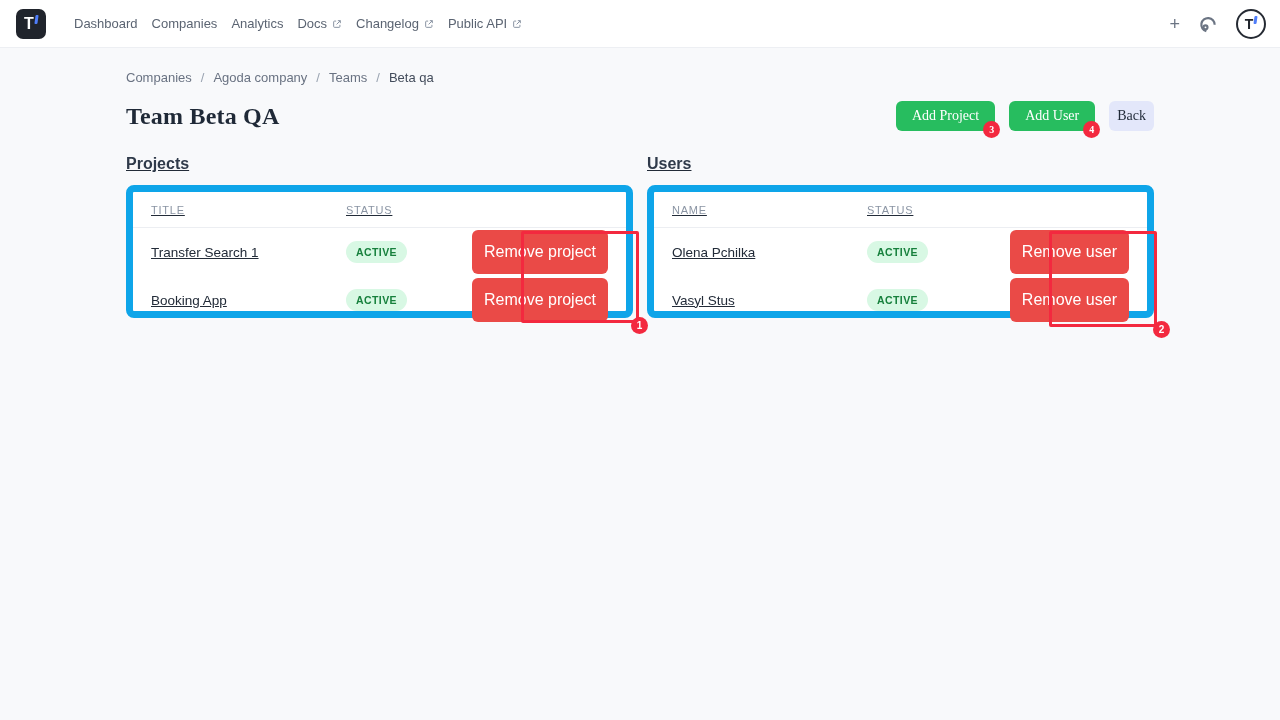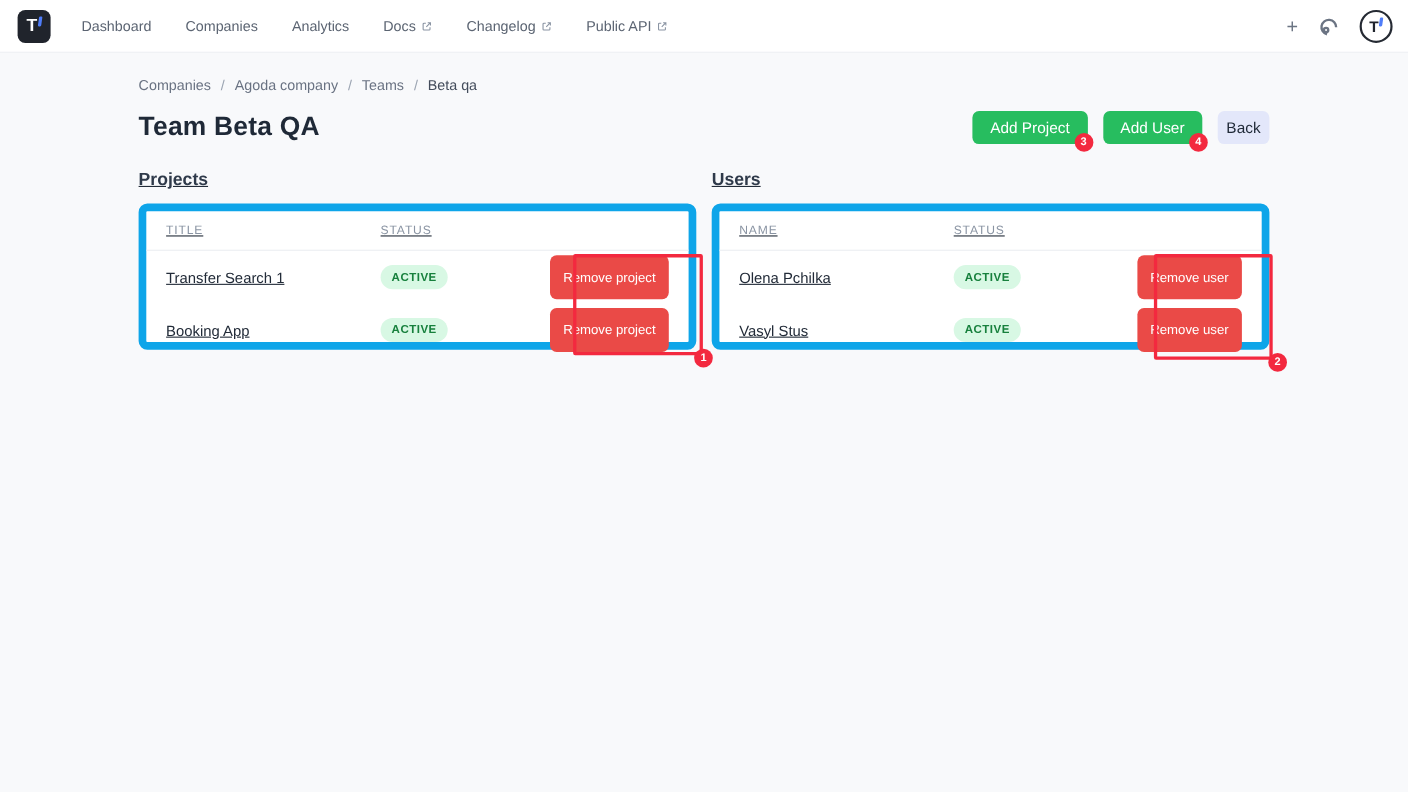--- a/index.html
+++ b/index.html
@@ -19,21 +19,21 @@
   .logo-box {
     width:30px; height:30px; background:#20242c; border-radius:7px;
     display:flex; align-items:center; justify-content:center;
     color:#ffffff; font-weight:bold; font-size:16px; position:relative;
     margin-left:2px;
   }
   .logo-box .tick, .avatar-btn .tick {
     display:inline-block; width:3px; height:9px; background:#4f7df9;
     border-radius:1px; transform:skewX(-8deg); margin-left:1px; margin-top:-8px;
   }
-  .nav-links { display:flex; align-items:flex-start; gap:31px; margin-left:28px; }
+  .nav-links { display:flex; align-items:flex-start; gap:14px; margin-left:28px; }
   .nav-link {
     font-size:13px; color:#5b6472; text-decoration:none; cursor:pointer;
     display:flex; align-items:center; gap:5px;
   }
   .ext-ico { color:#8a94a3; display:inline-flex; }
   .nav-right { margin-left:auto; display:flex; align-items:center; gap:18px; }
   .plus-ico { font-size:18px; color:#6b7483; cursor:pointer; line-height:1; }
   .news-ico { cursor:pointer; display:inline-flex; }
   .avatar-btn {
     width:30px; height:30px; border-radius:50%; border:2px solid #252a33;
@@ -43,21 +43,21 @@
   .avatar-btn .tick { height:8px; width:3px; }
 
   
   .content { width:1028px; margin:0 auto; padding-top:22px; }
 
   .breadcrumb { display:flex; align-items:center; gap:9px; font-size:13px; color:#697282; }
   .breadcrumb .sep { color:#9aa3b1; }
   .breadcrumb .crumb { cursor:pointer; }
   .breadcrumb .crumb.last { color:#434c5b; cursor:default;text-align:right; }
 
-  .title-row { display:flex; align-items:center; justify-content:space-between; margin-top:16px; }
+  .title-row { display:flex; align-items:center; justify-content:space-between; margin-top:16px;font-family:Liberation Serif, serif; }
   .page-title { font-size:24px; font-weight:bold; color:#1f2937; letter-spacing:.2px; }
   .actions { display:flex; align-items:center; gap:14px; }
   .btn { border:none; border-radius:6px; font-size:14px; height:30px; padding:0 16px;
          cursor:pointer; font-family:inherit; position:relative; }
   .btn-green { background:#27bd5f; color:#ffffff; }
   .btn-back { background:#e3e7fa; color:#1f2937; padding:0 8px; }
   .num-badge {
     position:absolute; width:17px; height:17px; border-radius:50%;
     background:#f3293f; color:#ffffff; font-size:10px; font-weight:bold;
     display:flex; align-items:center; justify-content:center; z-index:5;
@@ -82,21 +82,21 @@
   .col-status { flex:1; }
   .col-action { margin-left:auto; }
 
   .status-badge {
     display:inline-block; background:#d8f8e4; color:#17803d;
     font-size:10.5px; font-weight:bold; letter-spacing:.04em;
     padding:5px 10px; border-radius:999px;
   }
   .btn-remove {
     background:#ea4a47; color:#ffffff; border:none; border-radius:6px;
-    font-size:12px; padding:13px 12px; cursor:pointer; font-family:inherit;
+    font-size:16px; padding:13px 12px; cursor:pointer; font-family:inherit;
     position:relative; z-index:2;
   }
 
   
   .ann-box { position:absolute; border:3px solid #f3293f; border-radius:2px; z-index:3; pointer-events:none; }
   .ann-box-1 { left:388px; top:39px; width:118px; height:92px; }
   .ann-box-2 { left:395px; top:39px; width:108px; height:96px; }
   .ann-badge-1 { left:498px; top:125px; }
   .ann-badge-2 { left:499px; top:129px; }
 </style>

